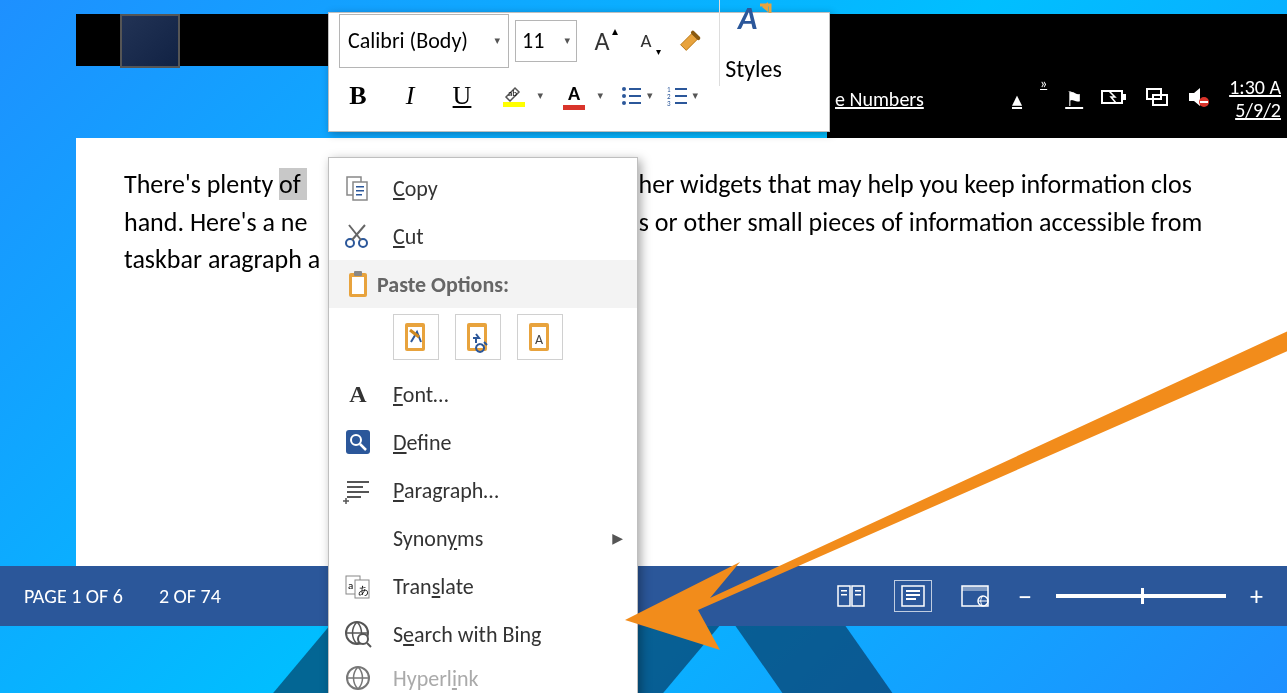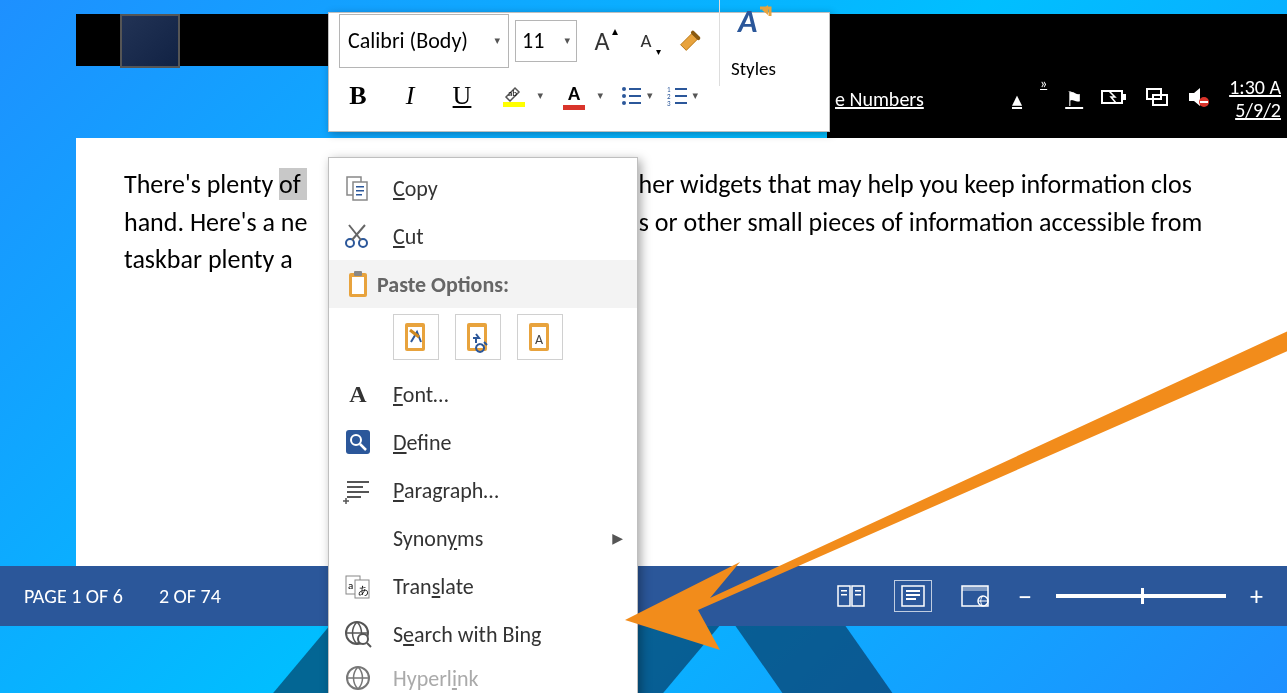--- a/index.html
+++ b/index.html
@@ -114,21 +114,21 @@
           <path d="M6 20 L18 8 L24 14 L12 26 Z" fill="#e8a33d" stroke="#b57410"></path>
           <path d="M19 7 L25 13" stroke="#8a5a10" stroke-width="4" stroke-linecap="round"></path>
         </svg>
     </div>
     <div class="styles-btn">
       <svg width="40" height="38" viewBox="0 0 40 38">
           <text x="4" y="30" font-size="32" font-family="Georgia" fill="#2b579a" font-style="italic" font-weight="bold">A</text>
           <path d="M26 6 L36 6 L36 14" fill="none" stroke="#e8a33d" stroke-width="3"></path>
           <path d="M28 8 L34 3 L34 13 Z" fill="#e8a33d"></path>
         </svg>
-      <span style="font-size:19px;margin-top:15px;">Styles</span>
+      <span style="font-size:24px;margin-top:15px;">Styles</span>
     </div>
   </div>
   <div class="mt-row2">
     <div class="mt-btn">
         <span class="bold">B</span>
       </div>
     <div class="mt-btn">
         <span class="italic">I</span>
       </div>
     <div class="mt-btn">
@@ -169,21 +169,21 @@
         </svg>
       <span class="dd">▾</span>
     </div>
   </div>
 </div>
 
 <div class="document">
   <div class="doc-text">
     <span>There's plenty </span><span class="sel">of </span><span style="display:inline-block;width:290px;"></span><span>d other widgets that may help you keep information clos</span><br>
     <span>hand. Here's a ne</span><span style="display:inline-block;width:310px;"></span><span>tes or other small pieces of information accessible from </span><br>
-    <span>taskbar plenty a</span>
+    <span>taskbar aragraph a</span>
   </div>
 </div>
 
 <div class="context-menu">
   <div class="cm-item">
     <span class="cm-icon">
         <svg viewBox="0 0 30 30">
           <rect x="4" y="4" width="14" height="18" fill="#fff" stroke="#888" stroke-width="1.5"></rect>
           <rect x="10" y="9" width="14" height="18" fill="#fff" stroke="#888" stroke-width="1.5"></rect>
           <rect x="13" y="13" width="8" height="1.5" fill="#2b579a"></rect>

